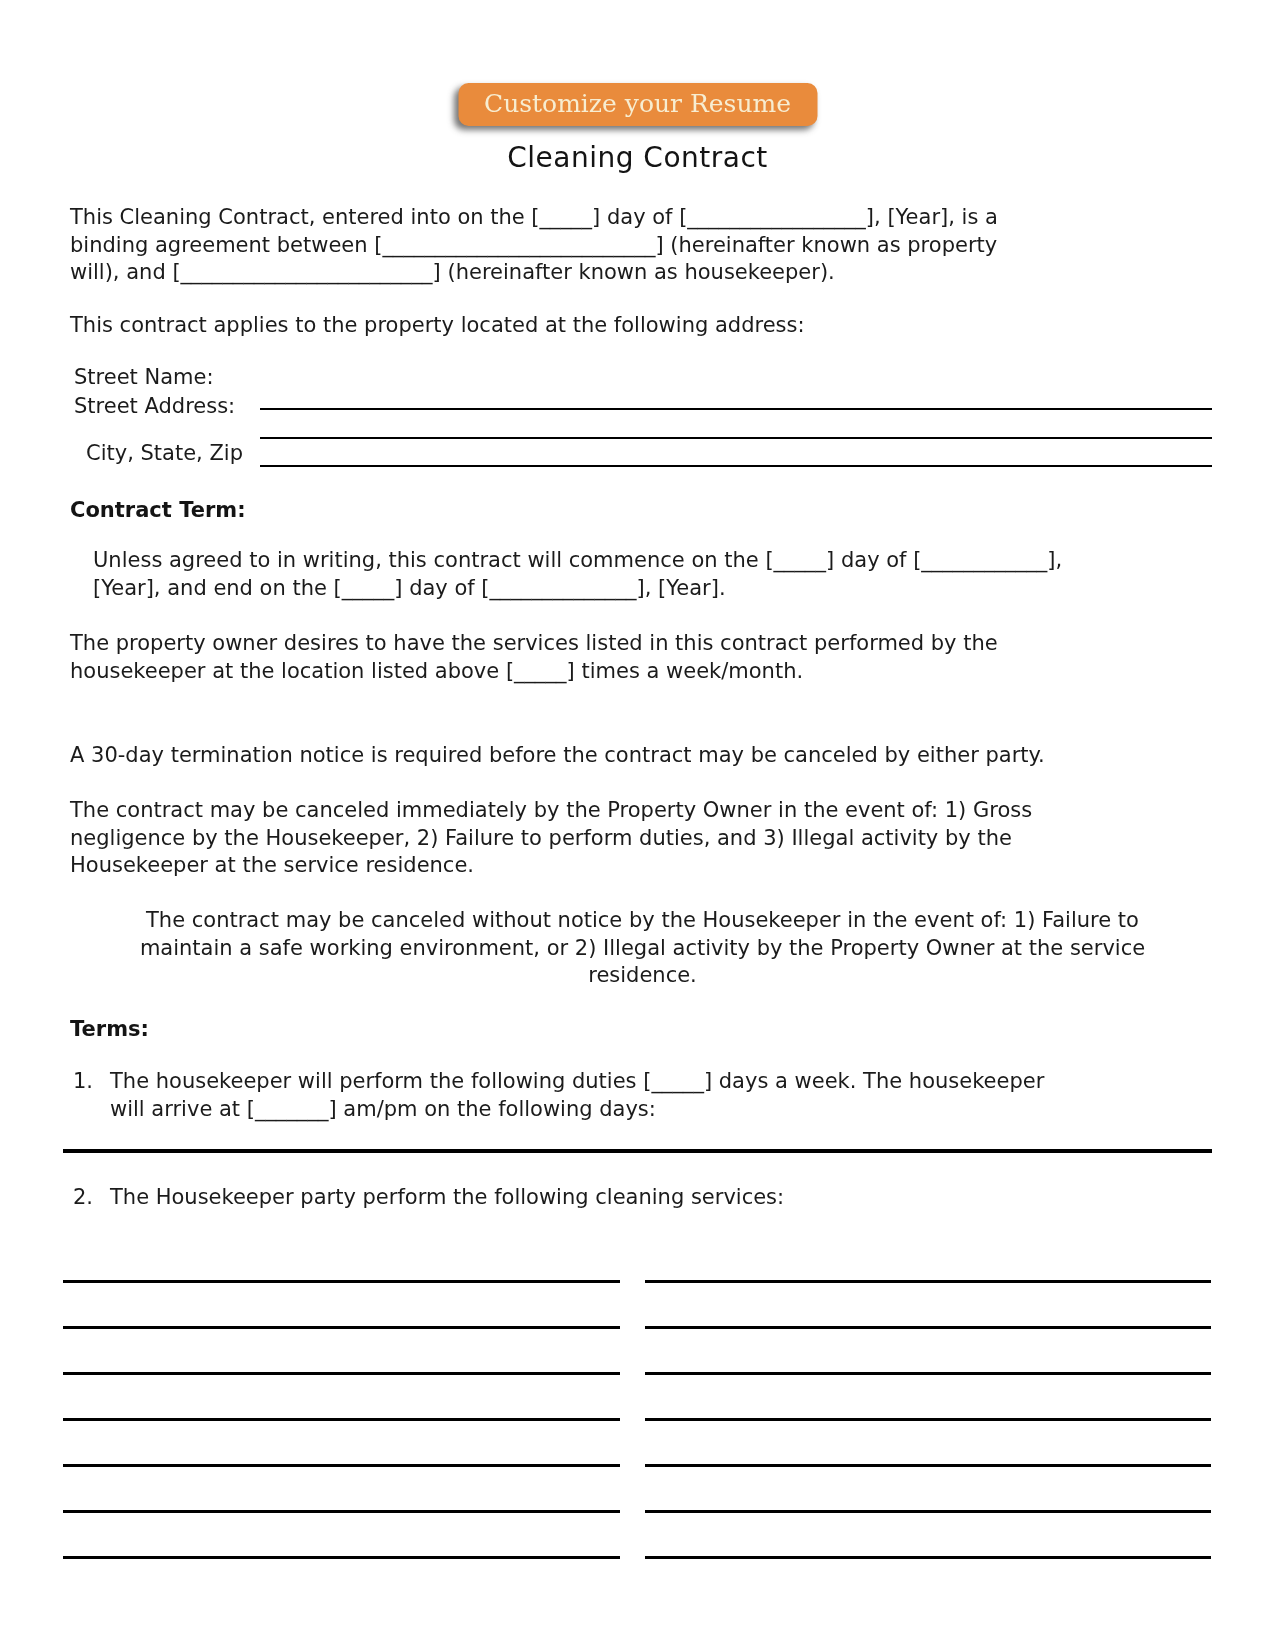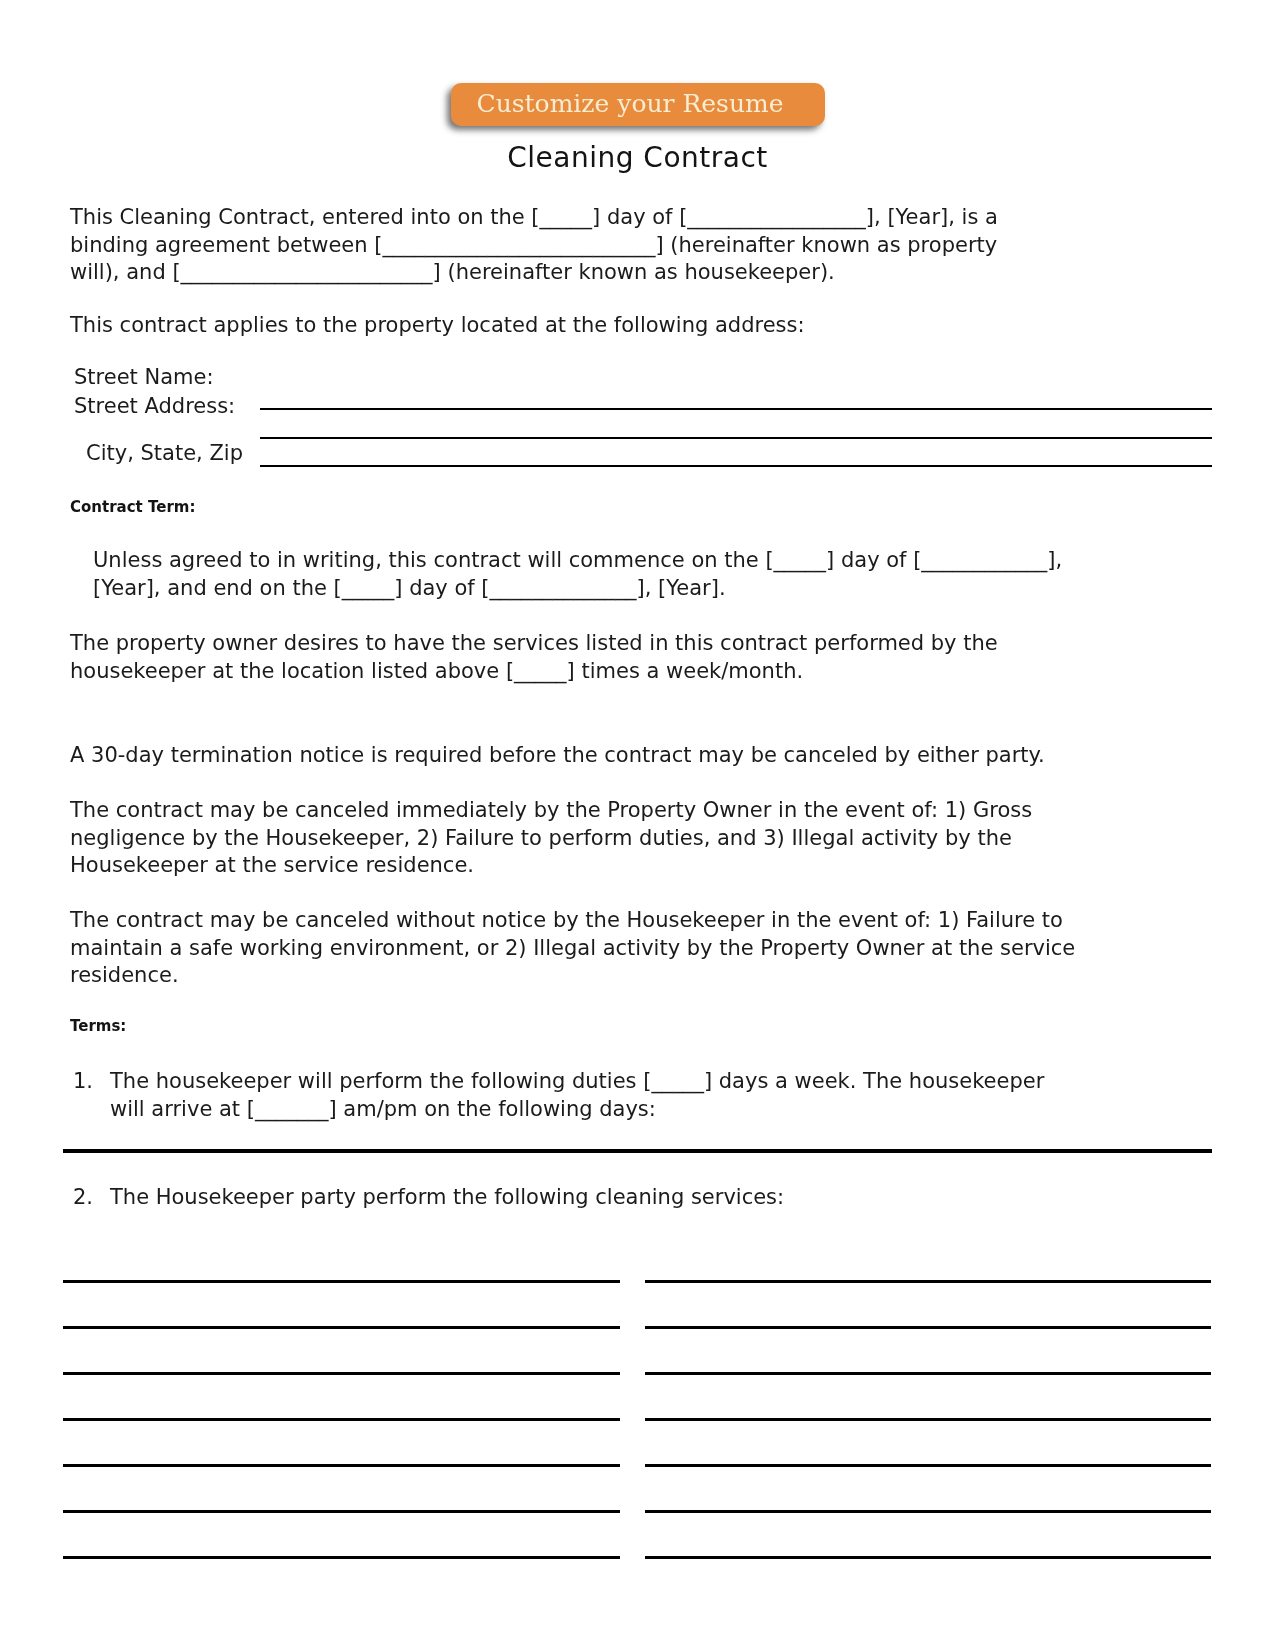--- a/index.html
+++ b/index.html
@@ -16,21 +16,21 @@
   .cta {
     position: absolute;
     top: 83px;
     left: 50%;
     transform: translateX(-50%);
     background: #e98b3c;
     color: #f7edd1;
     font-family: "DejaVu Serif", "Liberation Serif", serif;
     font-size: 25px;
     line-height: 1;
-    padding: 8px 41px 10px 26px;
+    padding: 8px 26px 10px 26px;
     border: none;
     border-radius: 10px;
     box-shadow: -4px 4px 6px rgba(95, 95, 95, 0.85);
     cursor: pointer;
     white-space: nowrap;
   }
 
   .doc-title {
     position: absolute;
     top: 141px;
@@ -48,21 +48,21 @@
     position: absolute;
     left: 70px;
     right: 60px;
     font-size: 21px;
     line-height: 27.5px;
     white-space: pre-line;
   }
   .bold-head {
     position: absolute;
     left: 70px;
-    font-size: 15px;
+    font-size: 21px;
     font-weight: bold;
     color: #141414;
   }
 
   .addr-label {
     position: absolute;
     left: 74px;
     font-size: 21px;
     line-height: 26px;
   }
@@ -140,21 +140,21 @@
 
   <div class="para" style="top: 630px;">The property owner desires to have the services listed in this contract performed by the
 housekeeper at the location listed above [_____] times a week/month.</div>
 
   <div class="para" style="top: 742px;">A 30-day termination notice is required before the contract may be canceled by either party.</div>
 
   <div class="para" style="top: 797px;">The contract may be canceled immediately by the Property Owner in the event of: 1) Gross
 negligence by the Housekeeper, 2) Failure to perform duties, and 3) Illegal activity by the
 Housekeeper at the service residence.</div>
 
-  <div class="para" style="top: 907px;">The contract may be canceled without notice by the Housekeeper in the event of: 1) Failure to
+  <div class="para" style="top: 907px; text-align: center;">The contract may be canceled without notice by the Housekeeper in the event of: 1) Failure to
 maintain a safe working environment, or 2) Illegal activity by the Property Owner at the service
 residence.</div>
 
   <div class="bold-head" style="top: 1017px;">Terms:</div>
 
   <div class="term-num" style="top: 1068px;">1.</div>
   <div class="term-text" style="top: 1068px;">The housekeeper will perform the following duties [_____] days a week. The housekeeper
 will arrive at [_______] am/pm on the following days:</div>
 
   <div class="separator"></div>

